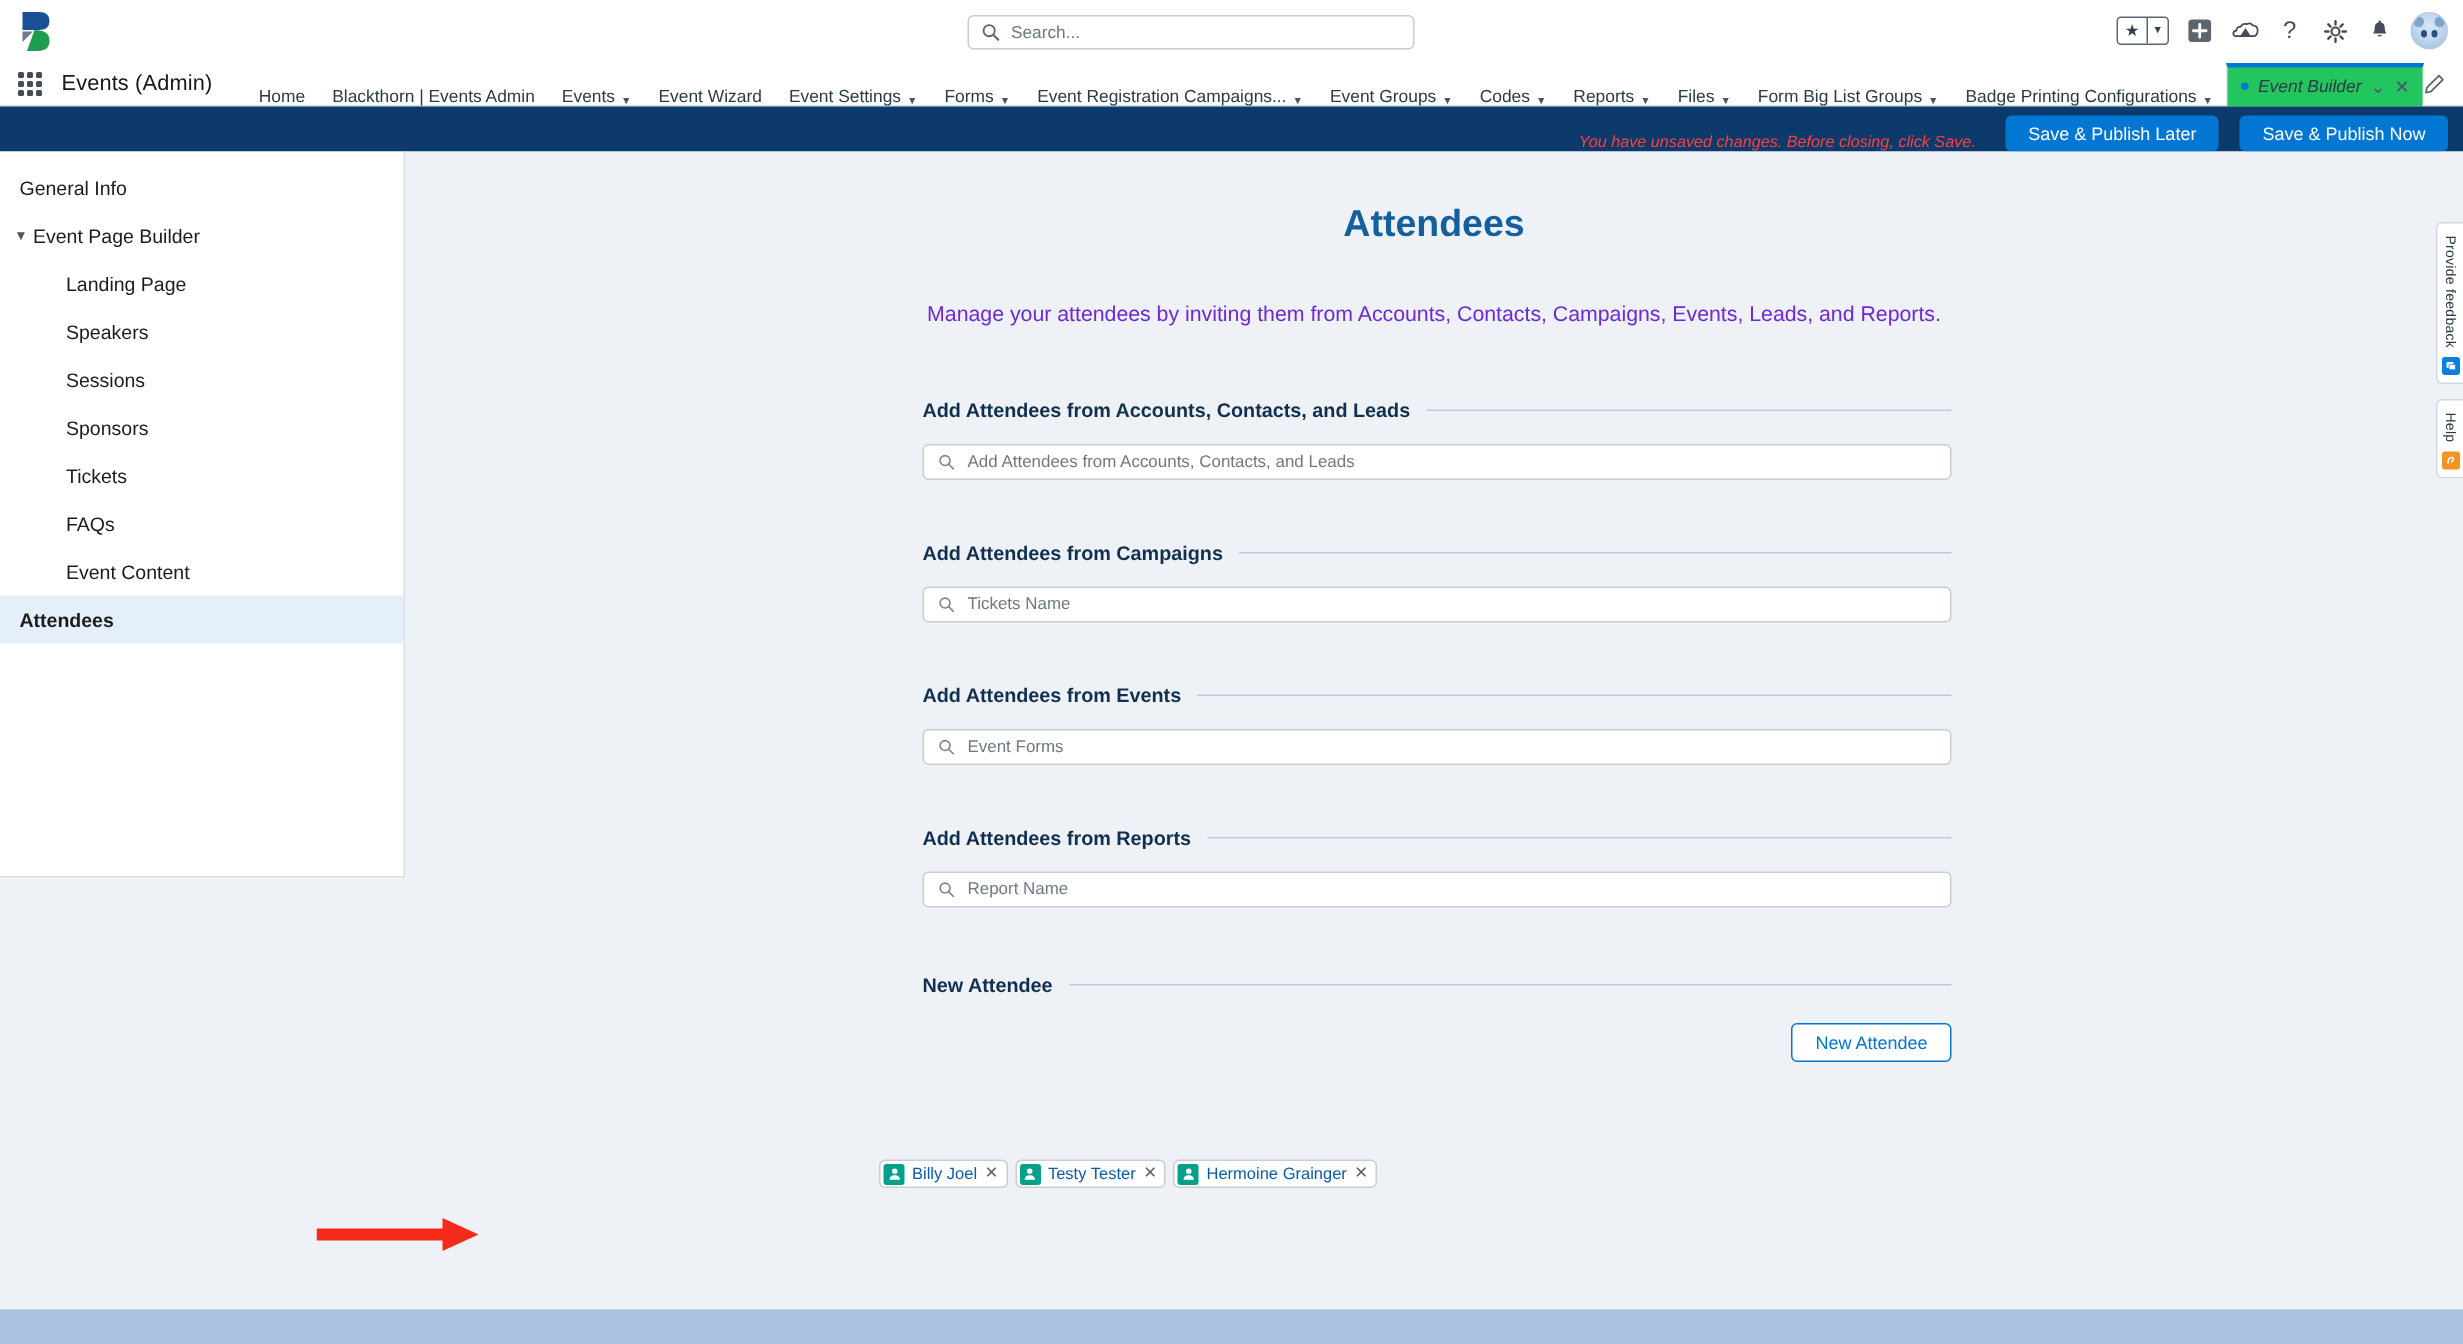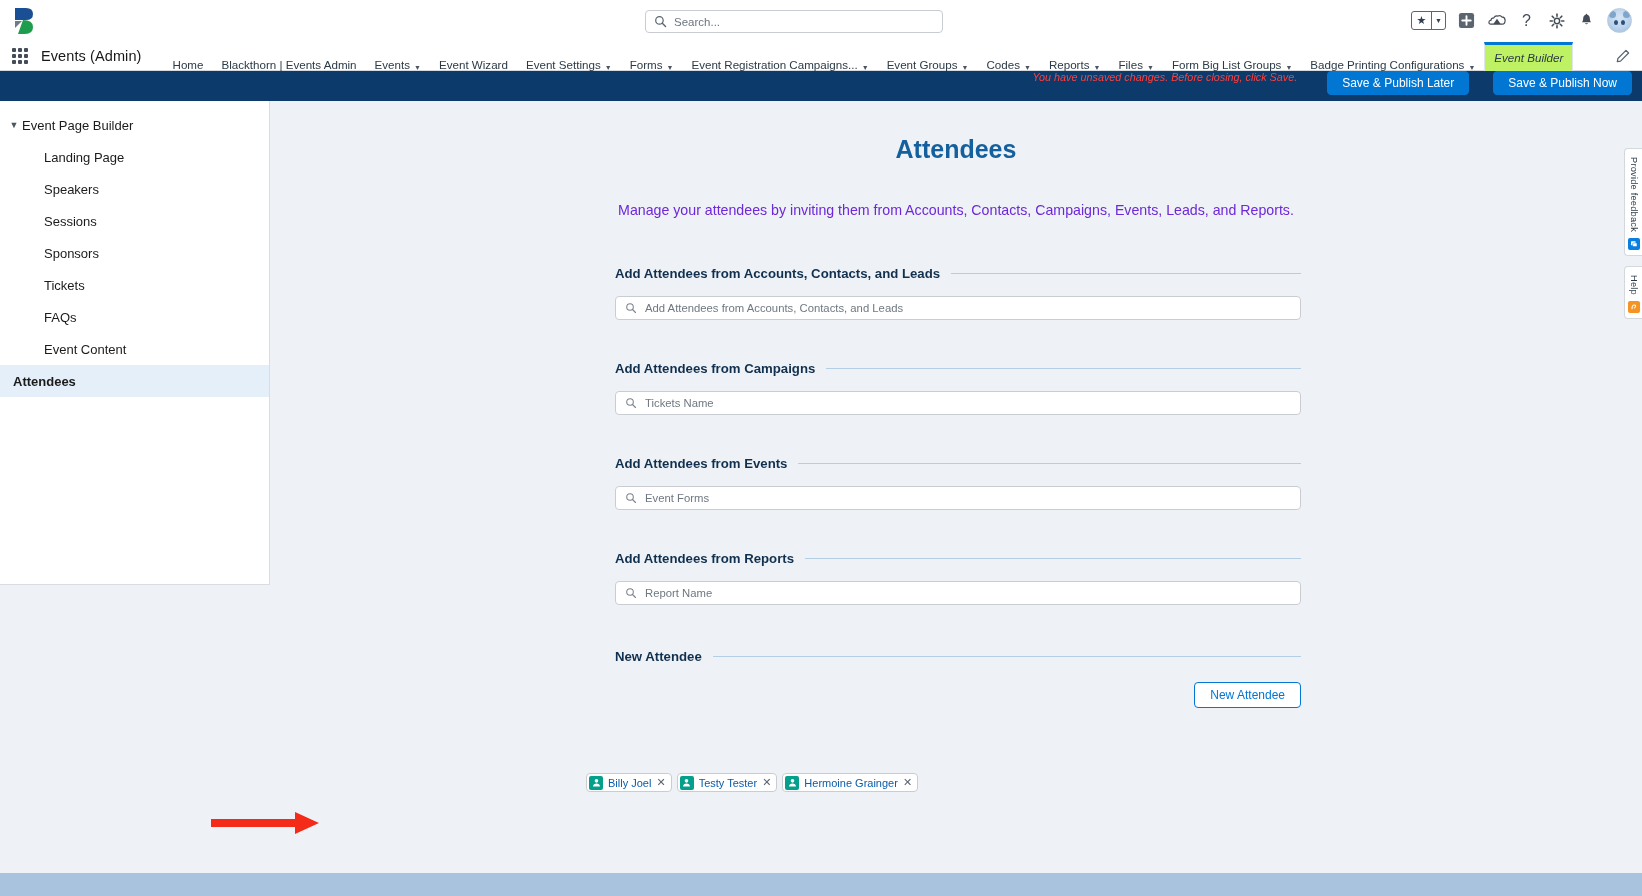--- a/index.html
+++ b/index.html
@@ -53,32 +53,32 @@
   .waffle i { background: #444c57; border-radius: 1px; display:block; }
   .appname { margin-left: 12px; font-size: 14.5px; color: #181818; font-weight: 400; letter-spacing: .1px; }
   .navitems { display: flex; align-items: center; margin-left: 22px; height: 29px; }
   .navitem {
     display: flex; align-items: flex-end; gap: 4px; padding: 0 9px; height: 29px;
     font-size: 11.6px; color: #2b3a47; white-space: nowrap; cursor: pointer;
   }
   .navitem .chev { font-size: 7px; color: #4b5662; margin-top: 1px; }
   .tabactive {
     display: flex; align-items: center; gap: 6px; padding: 0 9px; height: 29px;
-    background: #bef264; border-top: 3px solid #0176d3; border-left:1px solid #e0e6ec; border-right:1px solid #e0e6ec;
-    font-size: 11.6px; color: #2b3a47; font-style: italic; white-space: nowrap; flex-direction: column;
+    background: #22c55e; border-top: 3px solid #0176d3; border-left:1px solid #e0e6ec; border-right:1px solid #e0e6ec;
+    font-size: 11.6px; color: #2b3a47; font-style: italic; white-space: nowrap;
   }
   .tabactive .dot { width: 5px; height: 5px; border-radius: 50%; background: #0176d3; display:inline-block; }
   .tabactive .cx { font-size: 12px; color: #4b5662; font-style: normal; }
   .pencil { position: absolute; right: 12px; top: 7px; color: #5a6570; }
 
   
   .savebar {
     position: absolute; top: 71px; left: 0; width: 1642px; height: 30px;
-    background: #0b3a6b; display: flex; align-items: flex-start; justify-content: flex-end;
-    padding-right: 10px; gap: 24px;
+    background: #0b3a6b; display: flex; align-items: flex-end; justify-content: flex-end;
+    padding-right: 10px; gap: 14px;
   }
   .warn { color: #fc4040; font-size: 10.8px; font-style: italic; margin-right: 6px; }
   .btn-pub { background: #0176d3; color: #fff; font-size: 12px; border: 1px solid #0176d3;
     border-radius: 4px; height: 24px; padding: 0 14px; display:flex; align-items:center; cursor:pointer; }
 
   
   .sidebar {
     position: absolute; top: 101px; left: 0; width: 270px; height: 484px;
     background: #ffffff; border-right: 1px solid #d9dde1; border-bottom: 1px solid #d9dde1;
     padding-top: 8px;
@@ -284,20 +284,23 @@
     </div>
   </div>
 
   <div class="savebar">
     <span class="warn">You have unsaved changes. Before closing, click Save.</span>
     <button class="btn-pub">Save &amp; Publish Later</button>
     <button class="btn-pub">Save &amp; Publish Now</button>
   </div>
 
   <div class="sidebar">
+    <div class="side-row l0">
+      <span>General Info</span>
+    </div>
     <div class="side-row l0 caret">
       <span class="tri">▼</span>
       <span>Event Page Builder</span>
     </div>
     <div class="side-row l1">
       <span>Landing Page</span>
     </div>
     <div class="side-row l1">
       <span>Speakers</span>
     </div>

